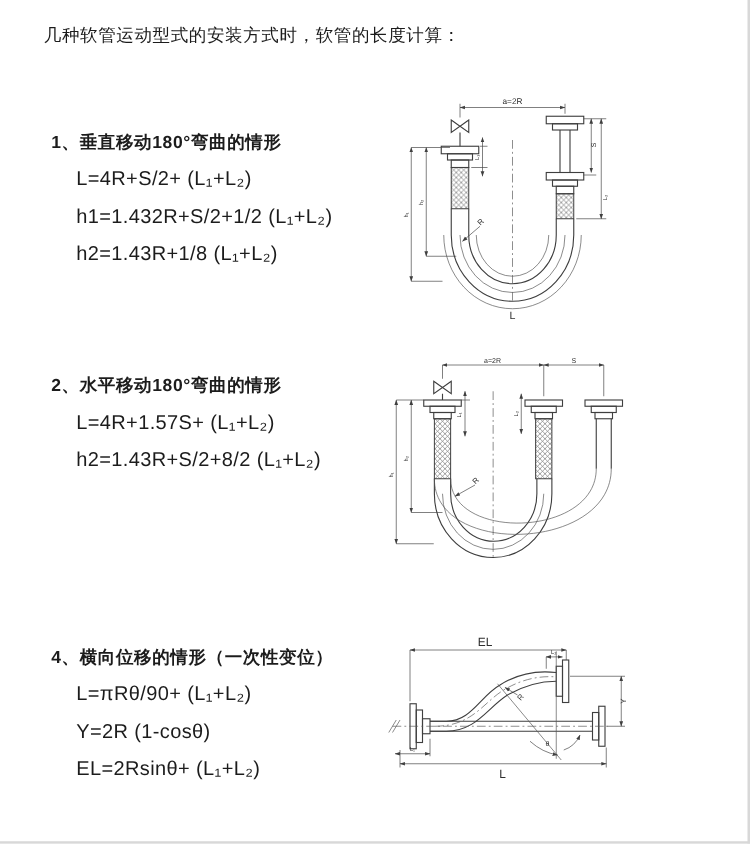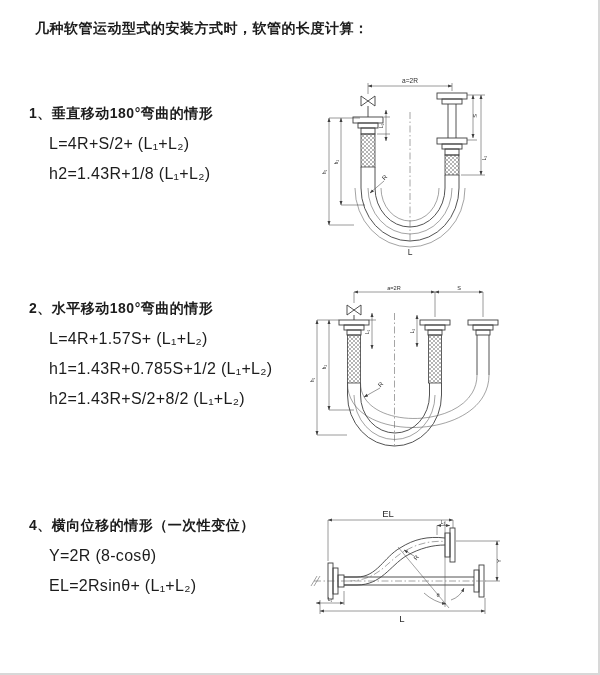--- a/index.html
+++ b/index.html
@@ -1,20 +1,20 @@
 <!DOCTYPE html>
 <html><head>
 <meta charset="utf-8">
 <style>
   html,body{margin:0;padding:0;background:#e9e9e9;}
   .page{position:relative;width:600px;height:675px;background:#ffffff;
         font-family:"Liberation Sans","DejaVu Sans",sans-serif;color:#1c1c1c;
         overflow:hidden;border-right:2px solid #d8d8d8;border-bottom:2px solid #d8d8d8;box-sizing:border-box;}
-  .title{position:absolute;left:35px;top:20px;font-size:14px;font-weight:700;letter-spacing:.5px;}
-  .section{position:absolute;left:29px;}
+  .title{position:absolute;left:35px;top:20px;font-size:14px;font-weight:400;letter-spacing:.5px;}
+  .section{position:absolute;left:41px;}
   .sec1{top:103px;} .sec2{top:298px;} .sec3{top:515px;}
   .heading{font-size:14px;font-weight:700;margin:0 0 6px 0;line-height:20px;letter-spacing:.5px;}
   .formula{font-size:16px;font-weight:400;margin:0 0 0 20px;height:30px;line-height:30px;letter-spacing:.3px;}
   .diag{position:absolute;}
   .d1{left:305px;top:70px;} .d2{left:300px;top:283px;} .d3{left:300px;top:505px;}
   .ln{fill:none;stroke:#3f3f3f;stroke-width:0.9;}
   .thin{fill:none;stroke:#565656;stroke-width:0.55;}
   .dim{fill:none;stroke:#464646;stroke-width:0.55;}
   .cl{fill:none;stroke:#5a5a5a;stroke-width:0.55;stroke-dasharray:7 2.5 1.5 2.5;}
   .braid{stroke:#3f3f3f;stroke-width:0.8;}
@@ -24,33 +24,34 @@
 </head>
 <body>
 
 <div class="page">
 
   <div class="title">几种软管运动型式的安装方式时，软管的长度计算：</div>
 
   <div class="section sec1">
     <p class="heading">1、垂直移动180°弯曲的情形</p>
     <p class="formula">L=4R+S/2+ (L₁+L₂)</p>
+    <p class="formula">h1=1.432R+S/2+1/2 (L₁+L₂)</p>
     <p class="formula">h2=1.43R+1/8 (L₁+L₂)</p>
   </div>
 
   <div class="section sec2">
     <p class="heading">2、水平移动180°弯曲的情形</p>
     <p class="formula">L=4R+1.57S+ (L₁+L₂)</p>
-    <p class="formula">h1=1.43R+0.785S+1/2 (L₁+L₂)</p>
     <p class="formula">h2=1.43R+S/2+8/2 (L₁+L₂)</p>
   </div>
 
   <div class="section sec3">
     <p class="heading">4、横向位移的情形（一次性变位）</p>
-    <p class="formula">Y=2R (8-cosθ)</p>
+    <p class="formula">L=πRθ/90+ (L₁+L₂)</p>
+    <p class="formula">Y=2R (1-cosθ)</p>
     <p class="formula">EL=2Rsinθ+ (L₁+L₂)</p>
   </div>
 
   <svg class="diag d1" width="195" height="188" viewBox="0 0 195 188">
     <defs>
       <pattern id="hx1" width="4" height="4" patternUnits="userSpaceOnUse">
         <path d="M0,4 L4,0 M0,0 L4,4" stroke="#6a6a6a" stroke-width="0.5" fill="none"></path>
       </pattern>
       <marker id="ar1" viewBox="0 0 10 10" refX="9" refY="5" markerWidth="8" markerHeight="8" orient="auto-start-reverse">
         <path d="M0,1.6 L9.6,5 L0,8.4 z" fill="#3f3f3f"></path>

